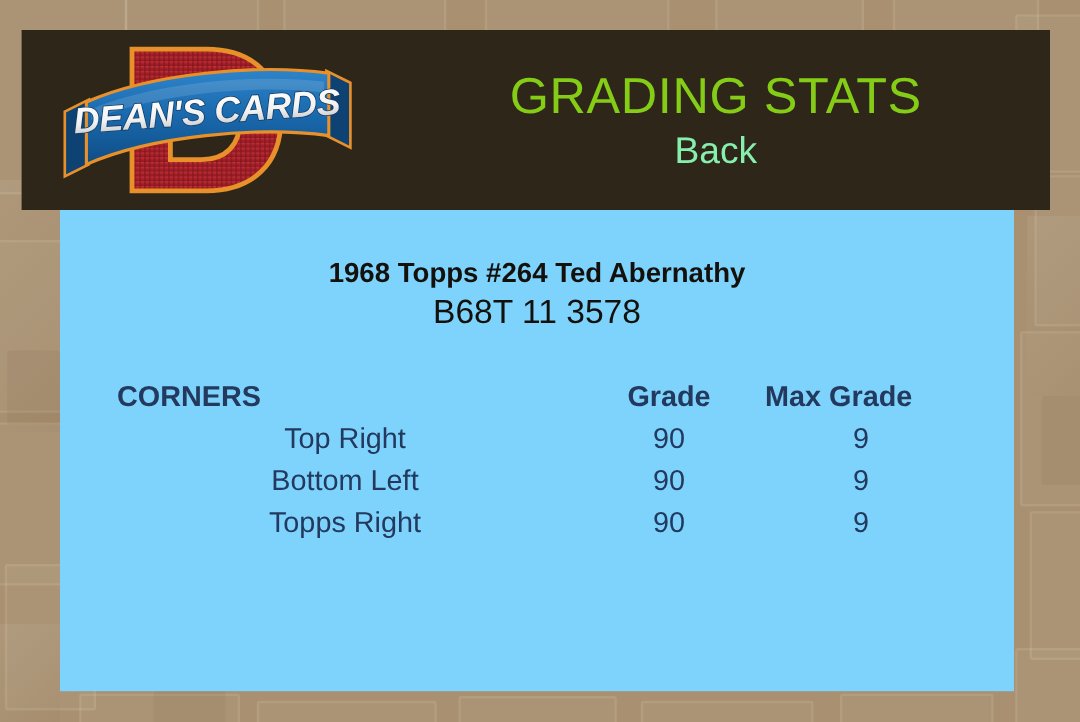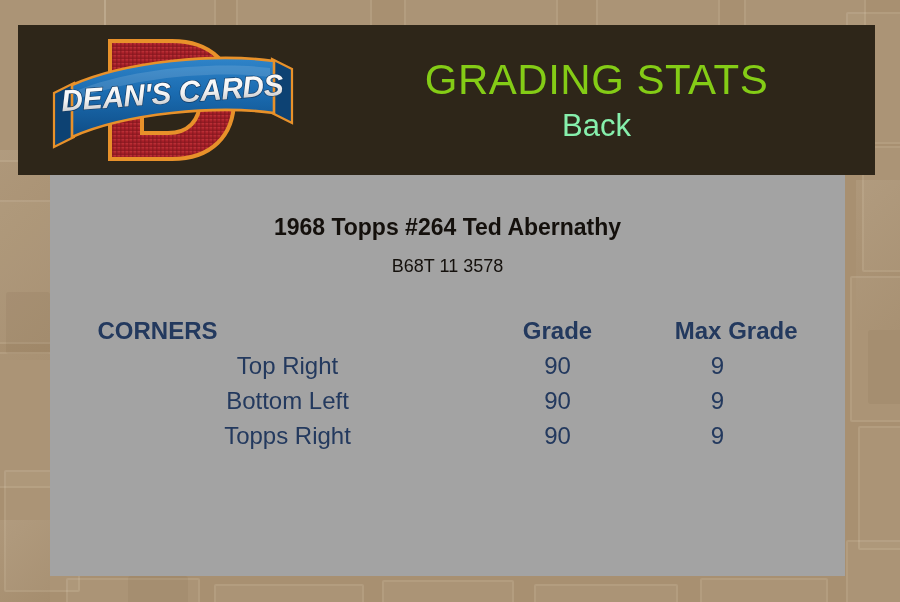--- a/index.html
+++ b/index.html
@@ -95,41 +95,41 @@
     white-space: nowrap;
   }
 
   
   #content-panel {
     position: absolute;
     left: 50px;
     top: 175px;
     width: 795px;
     height: 401px;
-    background: #a3a3a3;
+    background: #7dd3fc;
     z-index: 4;
   }
 
   
   #card-info {
     padding-top: 38px;
     text-align: center;
   }
   #card-title {
     color: #14100c;
     font-size: 23px;
     font-weight: bold;
     line-height: 1.25;
   }
   #card-code {
     color: #14100c;
-    font-size: 18px;
+    font-size: 28px;
     font-weight: 400;
     line-height: 1.3;
-    margin-top: 13px;
+    margin-top: 0;
   }
 
   
   #stats-table {
     margin: 35px auto 0 auto;
     border-collapse: collapse;
     width: 700px;
     color: #23395e;
   }
   #stats-table th,
@@ -139,21 +139,21 @@
     font-size: 24px;
     vertical-align: middle;
     margin-left: 32px;
   }
   #stats-table th {
     font-weight: bold;
     font-size: 24px;
   }
   th.col-section { text-align: left;   padding-left: 60px; width: 380px; }
   th.col-value   { text-align: center; width: 160px; }
-  th.col-max     { text-align: right; width: 160px; }
+  th.col-max     { text-align: left; width: 160px; }
   td.cell-label  { text-align: center; padding-right: 90px; }
   td.cell-value  { text-align: center; }
   td.cell-max    { text-align: center; }
 </style>
 </head>
 <body>
 
 <div id="page">
 
   <div id="bg-texture">

